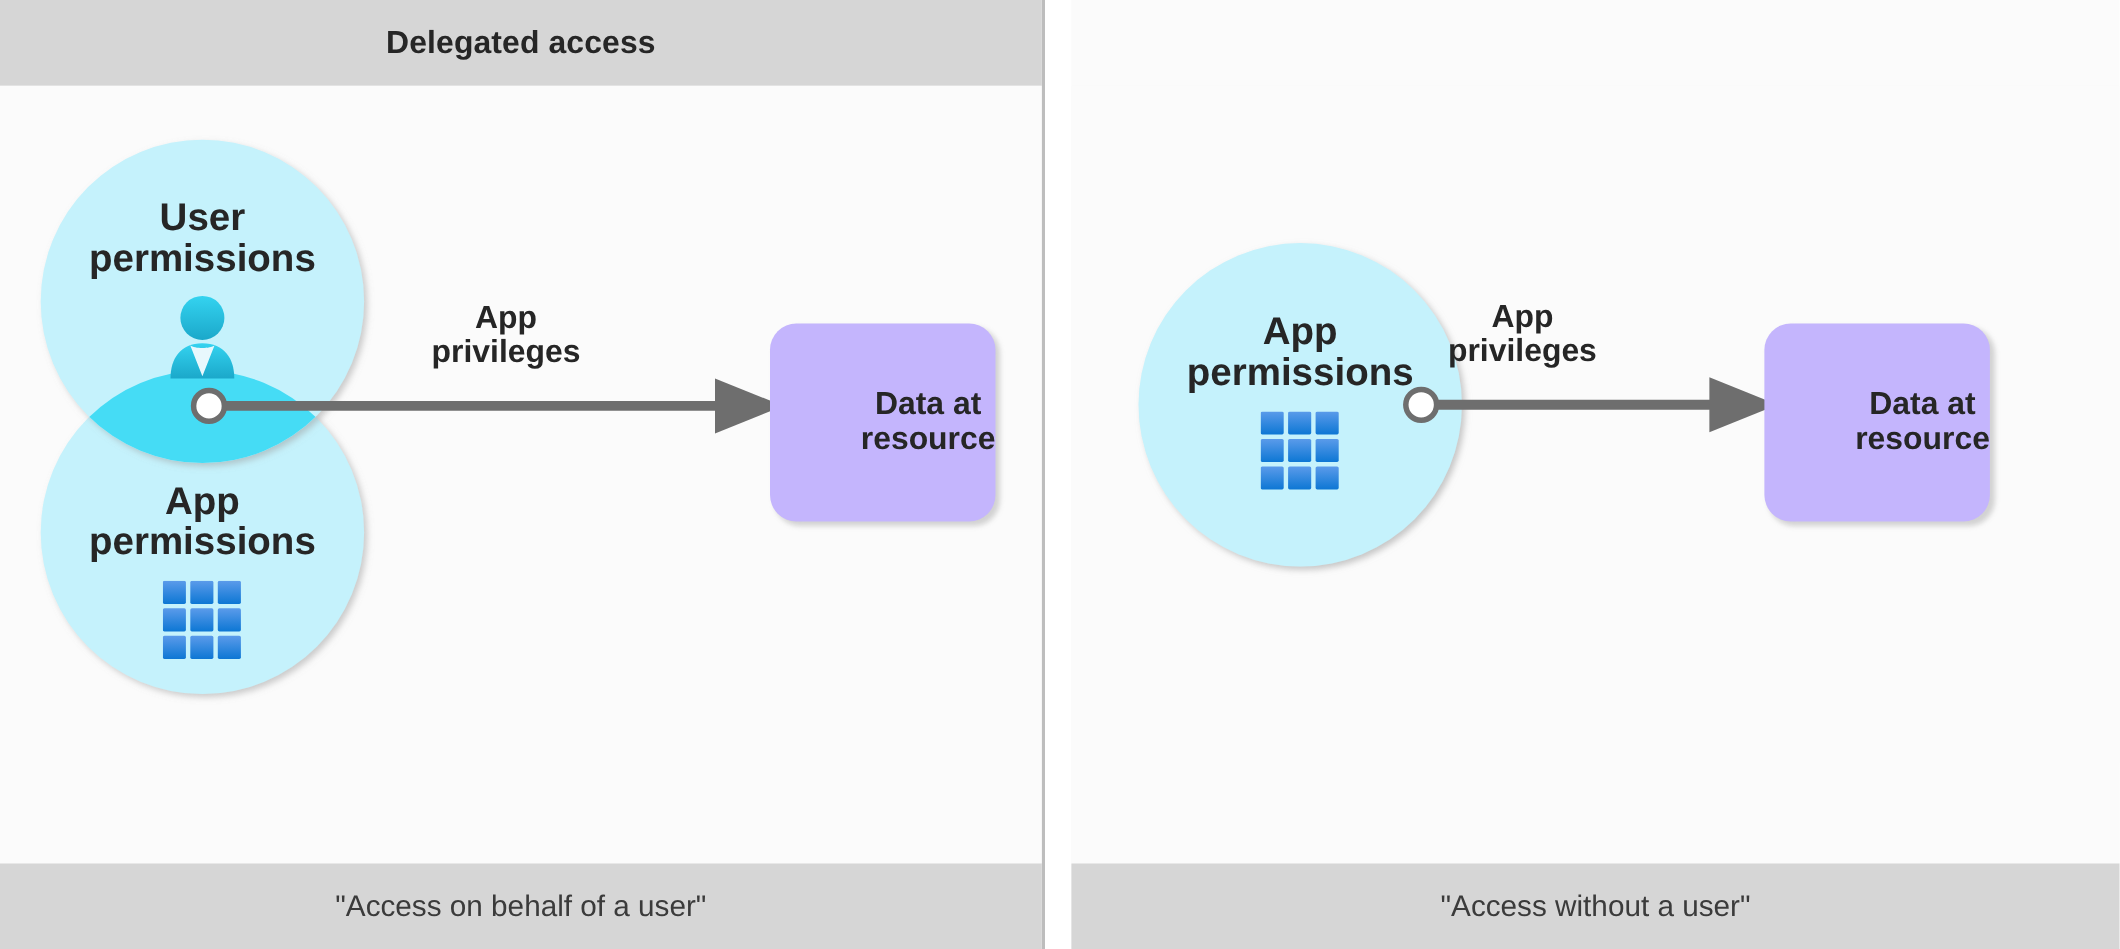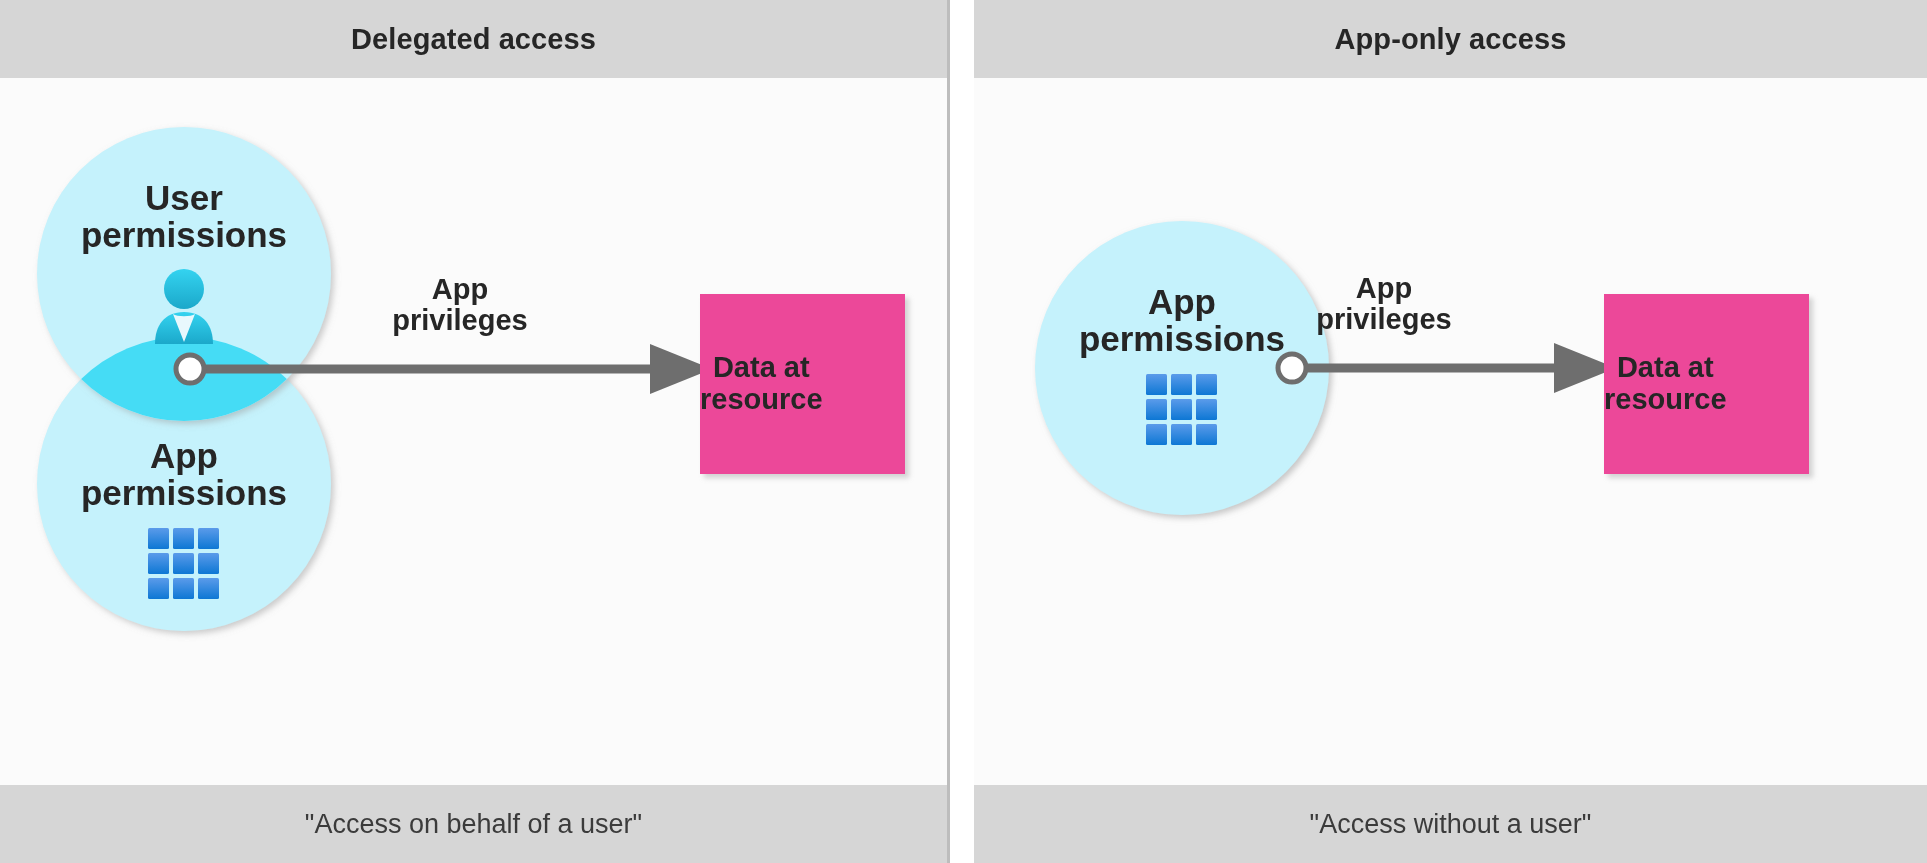--- a/index.html
+++ b/index.html
@@ -95,24 +95,24 @@
     font-weight:bold;
     color:#262626;
     line-height:1.07;
     text-align:center;
     white-space:pre-line;
   }
 
   
   .resource-card{
     position:absolute;
-    background:#ec4899;
-    border-radius:0;
+    background:#c4b5fd;
+    border-radius:24px;
     box-shadow:4px 4px 5px rgba(150,150,150,0.4);
-    display:flex;align-items:center;justify-content:flex-start;
+    display:flex;align-items:center;justify-content:flex-end;
   }
   .resource-card-label{
     font-size:29px;
     font-weight:bold;
     color:#262626;
     line-height:1.1;
     text-align:center;
     white-space:pre-line;
   }
 </style>
@@ -202,23 +202,20 @@
 
     </div>
 
     <div class="panel-footer">
       <div class="panel-footer-caption">"Access on behalf of a user"</div>
     </div>
   </div>
 
   <div class="panel right">
 
-    <div class="panel-header">
-      <div class="panel-header-title">App-only access</div>
-    </div>
 
     <div class="panel-body">
 
       <svg class="connector" style="left:0;top:0;" width="953" height="707" viewBox="0 0 953 707">
         <defs>
           <filter id="bubShadowR" x="-20%" y="-20%" width="150%" height="150%">
             <feDropShadow dx="3" dy="3" stdDeviation="3" flood-color="#9a9a9a" flood-opacity="0.55"></feDropShadow>
           </filter>
         </defs>
 

